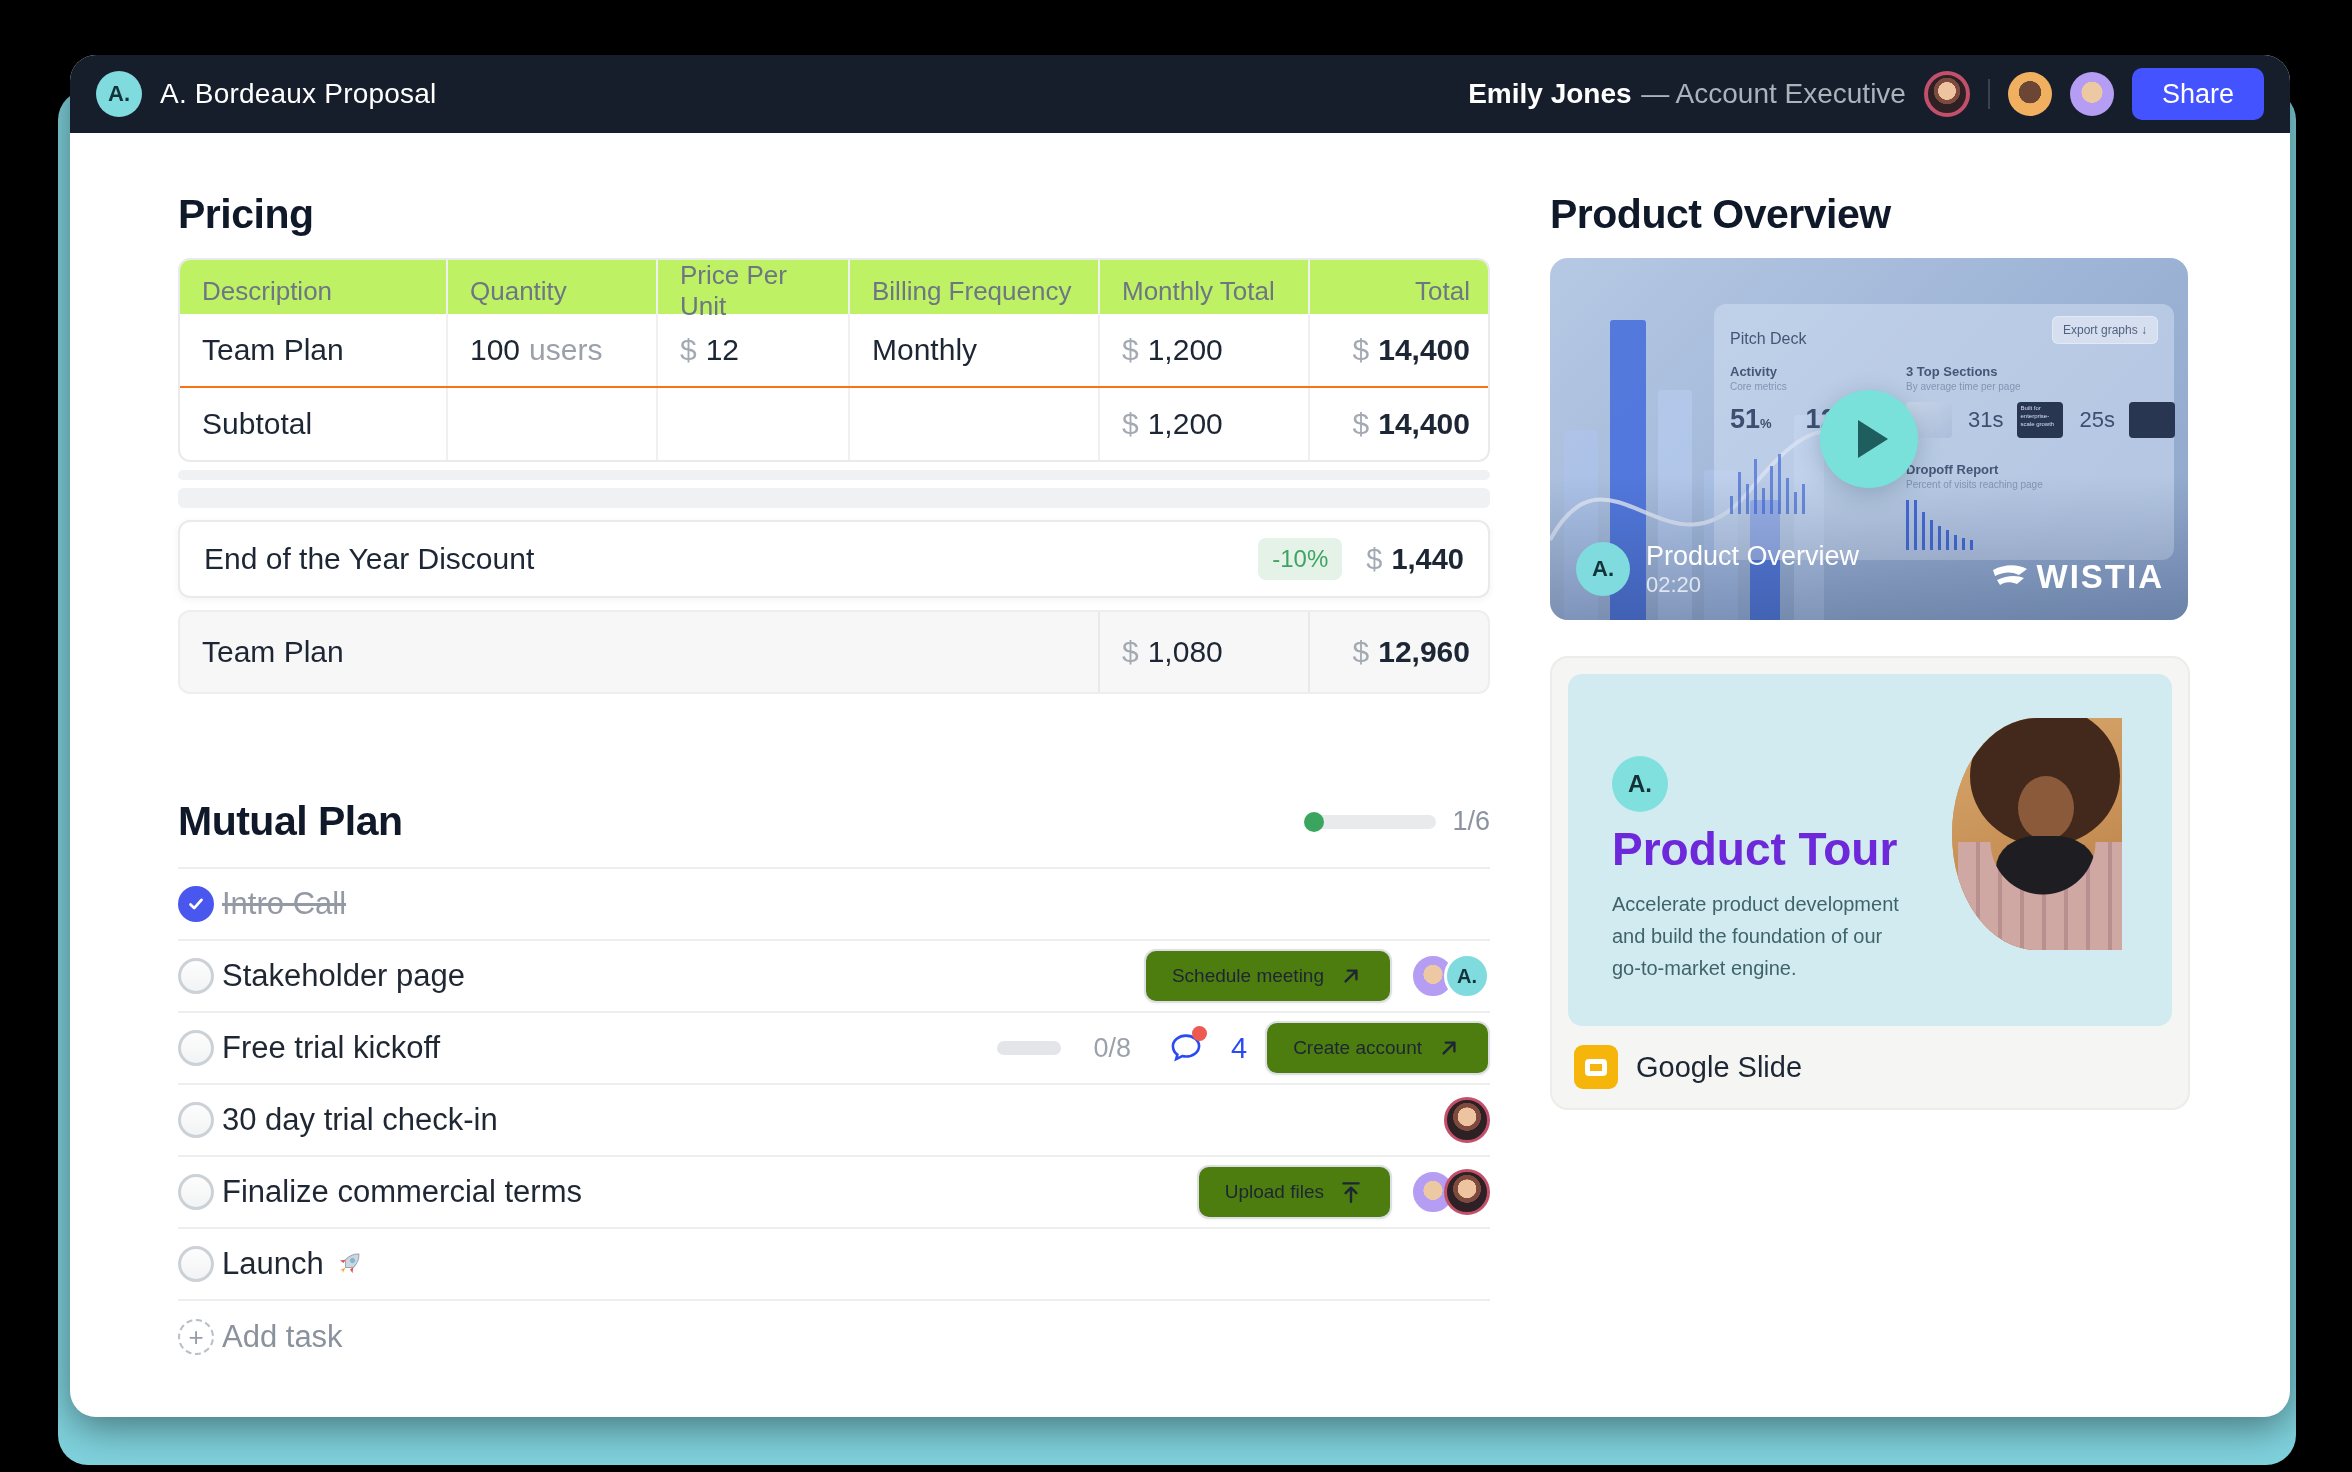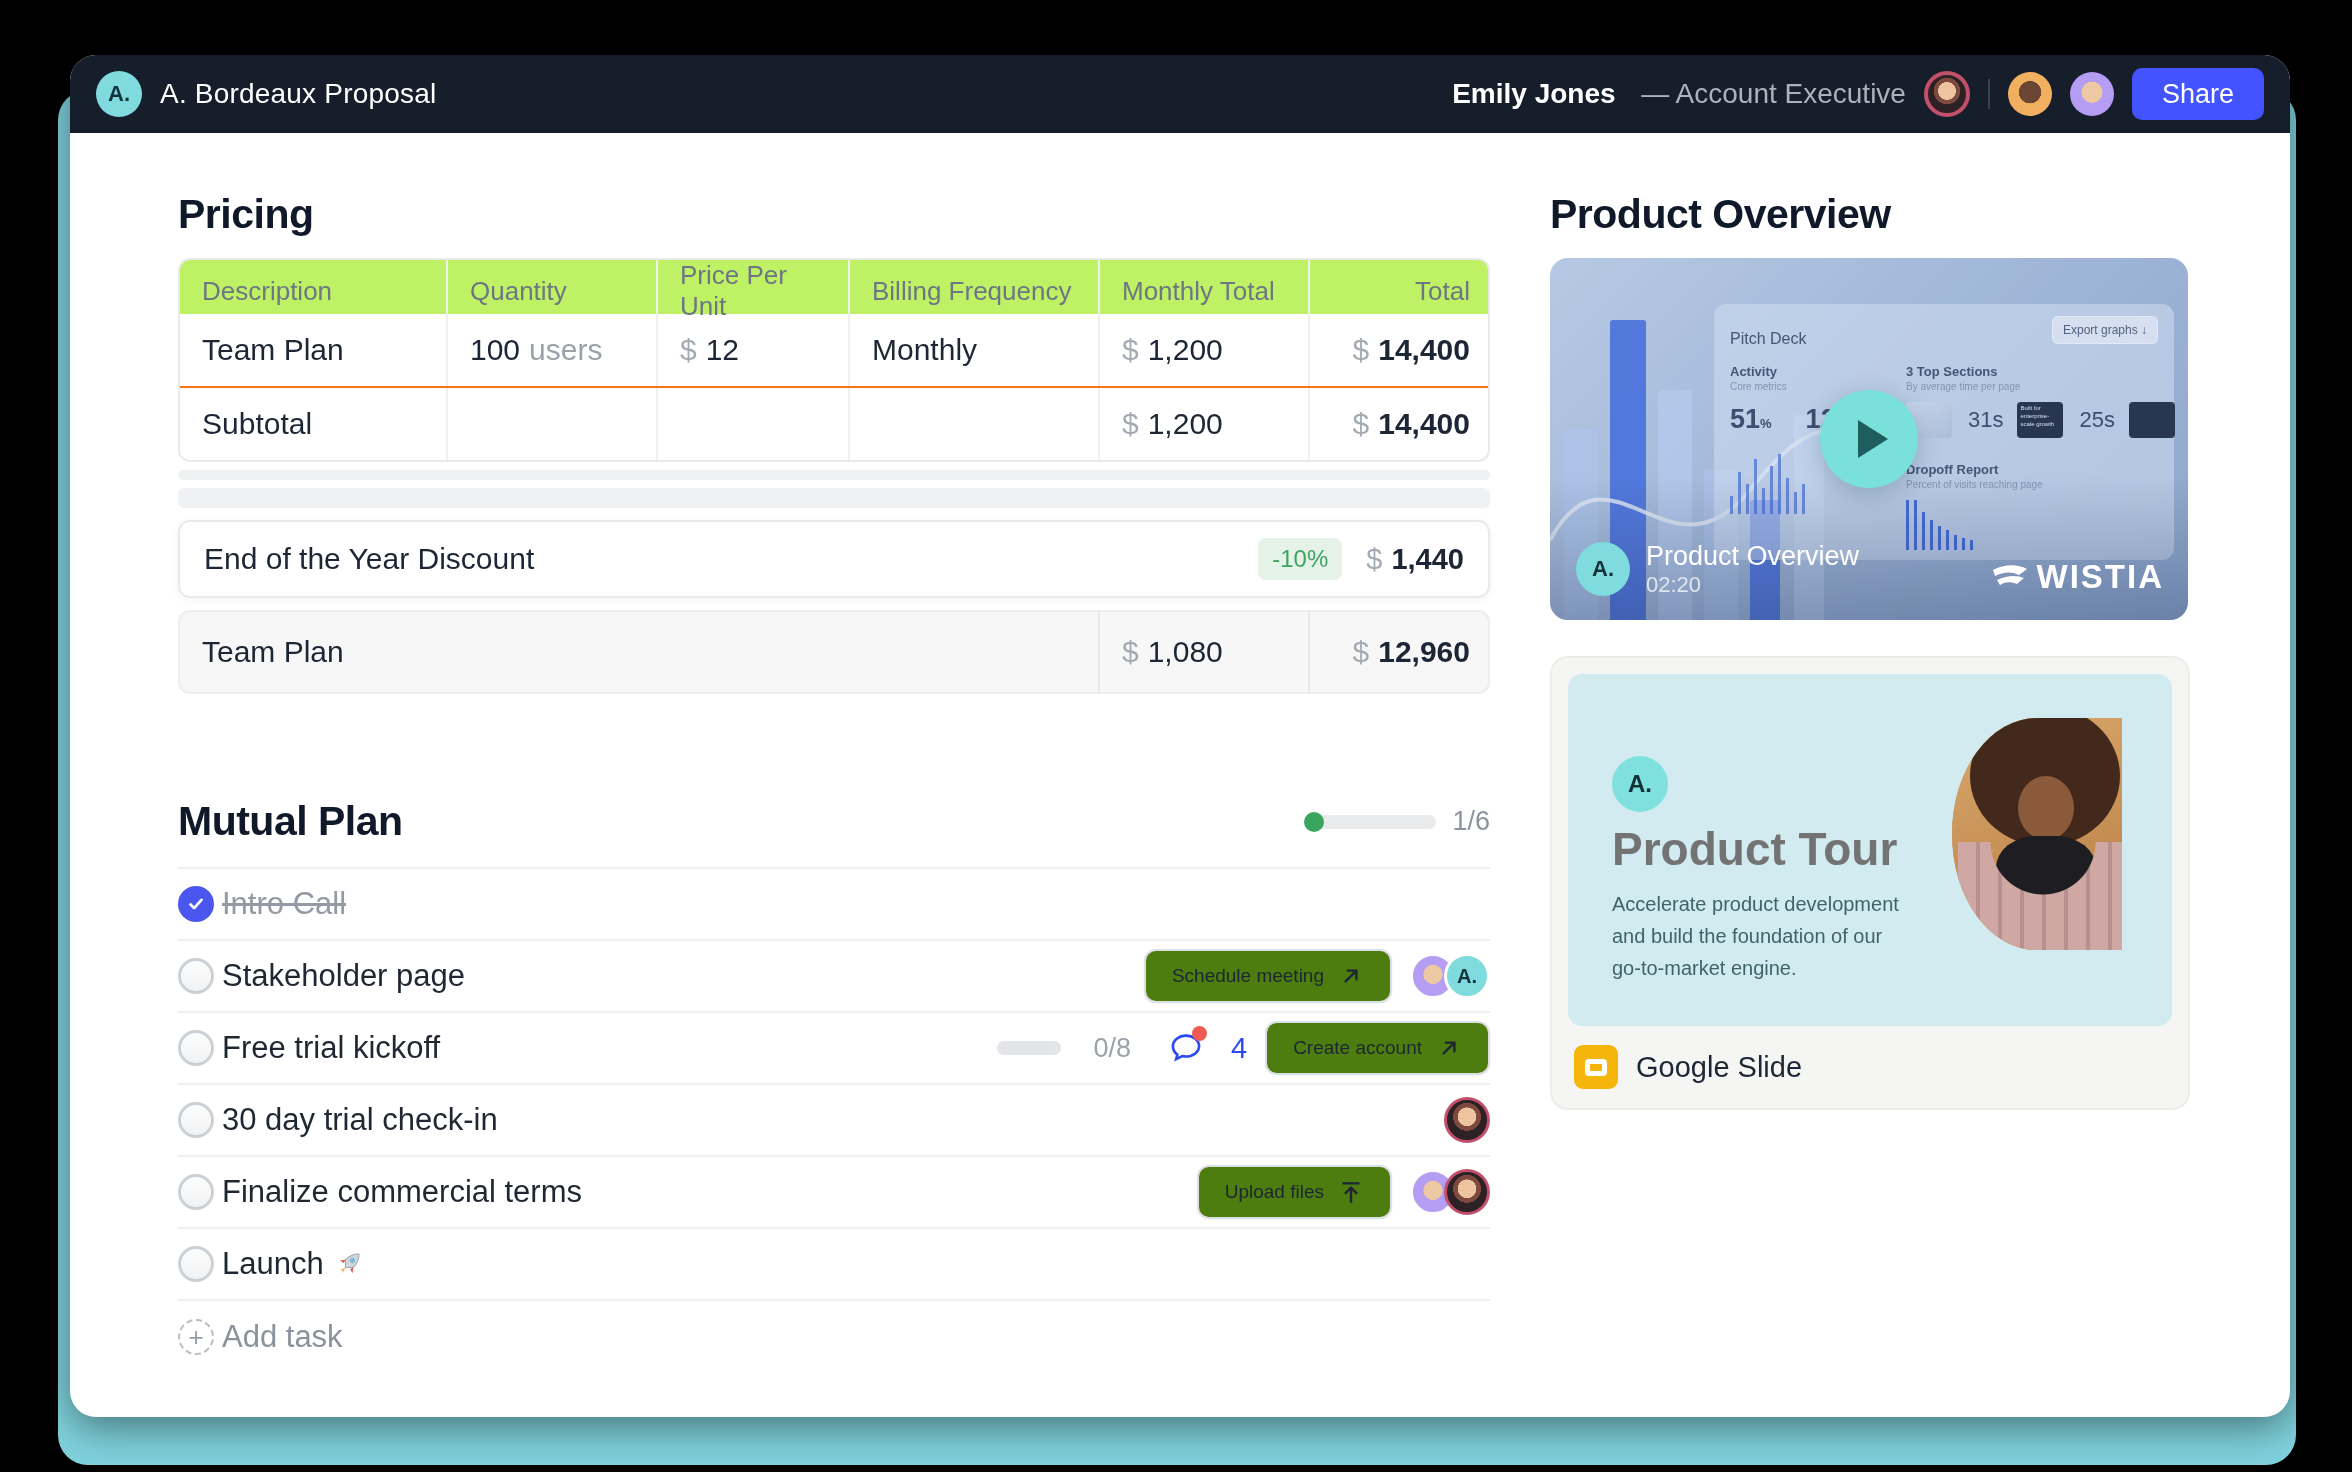--- a/index.html
+++ b/index.html
@@ -19,21 +19,21 @@
   
   .topbar { position:absolute; left:0; top:0; width:100%; height:78px; background:#161d2b;
     display:flex; align-items:center; justify-content:space-between; padding:0 26px; }
   .topbar-left { display:flex; align-items:center; gap:18px; }
   .avatar { border-radius:50%; flex:none; display:flex; align-items:center; justify-content:center; }
   .av-logo { width:46px; height:46px; background:#7fdbde; color:#13333b; font-size:22px; font-weight:700; }
   .doc-title { color:#fff; font-size:28px; font-weight:500; letter-spacing:.2px; }
   .topbar-right { display:flex; align-items:center; gap:18px; }
   .owner { font-size:28px; }
   .owner-name { color:#fff; font-weight:600; }
-  .owner-role { color:#aab2bc; font-weight:400; margin-left:18px; }
+  .owner-role { color:#aab2bc; font-weight:400; margin-left:2px; }
   .p-ring { width:46px; height:46px; border:4px solid #c2506b;
     background:radial-gradient(circle at 50% 42%, #eec3a0 0 30%, #7e4a3e 31% 45%, #2e2125 46%); }
   .vdiv { width:2px; height:30px; background:#39424e; }
   .p-orange { width:44px; height:44px;
     background:radial-gradient(circle at 50% 46%, #6b4634 0 34%, #f0b060 35%); }
   .p-purple { width:44px; height:44px;
     background:radial-gradient(circle at 50% 46%, #ecc9a2 0 32%, #b49df2 33%); }
   .share-btn { height:52px; padding:0 30px; background:#4353ff; color:#fff; border:none;
     border-radius:10px; font-size:27px; font-family:inherit; cursor:pointer; }
 
@@ -152,21 +152,21 @@
   .v-time { color:#dfe6ef; font-size:22px; }
   .wistia { position:absolute; right:24px; bottom:24px; display:flex; align-items:center; gap:8px; }
   .wistia-txt { color:#fff; font-size:33px; font-weight:700; letter-spacing:2px; }
 
   
   .tour-outer { margin-top:36px; background:#f5f6f3; border:2px solid #ecEDe8; border-radius:18px;
     padding:16px; }
   .tour-slide { position:relative; height:352px; border-radius:14px; background:#d2ebf1; overflow:hidden; }
   .tour-av { position:absolute; left:44px; top:82px; width:56px; height:56px; background:#7fe0dd;
     color:#143137; font-size:24px; font-weight:700; }
-  .tour-title { position:absolute; left:44px; top:148px; font-size:46px; font-weight:700; color:#737373; }
+  .tour-title { position:absolute; left:44px; top:148px; font-size:46px; font-weight:700; color:#6d28d9; }
   .tour-desc { position:absolute; left:44px; top:214px; width:300px; font-size:20px; color:#3f6468; line-height:1.6; }
   .tour-photo { position:absolute; right:50px; top:44px; width:170px; height:232px;
     border-radius:50% 0 0 50%; overflow:hidden; background:#c8955f; }
   .ph-bg { position:absolute; inset:0; background:linear-gradient(160deg,#d9a86c, #b77b42); }
   .ph-hair { position:absolute; left:18px; top:-12px; width:150px; height:140px; border-radius:50%;
     background:radial-gradient(circle at 50% 45%, #3c2418 0 55%, #553categ 60%, #4a2e1e 100%);
     background-color:#43291b; }
   .ph-face { position:absolute; left:66px; top:58px; width:56px; height:64px; border-radius:50%;
     background:#8b5a3b; }
   .ph-shirt { position:absolute; left:44px; top:118px; width:100px; height:80px; border-radius:40% 40% 0 0;

